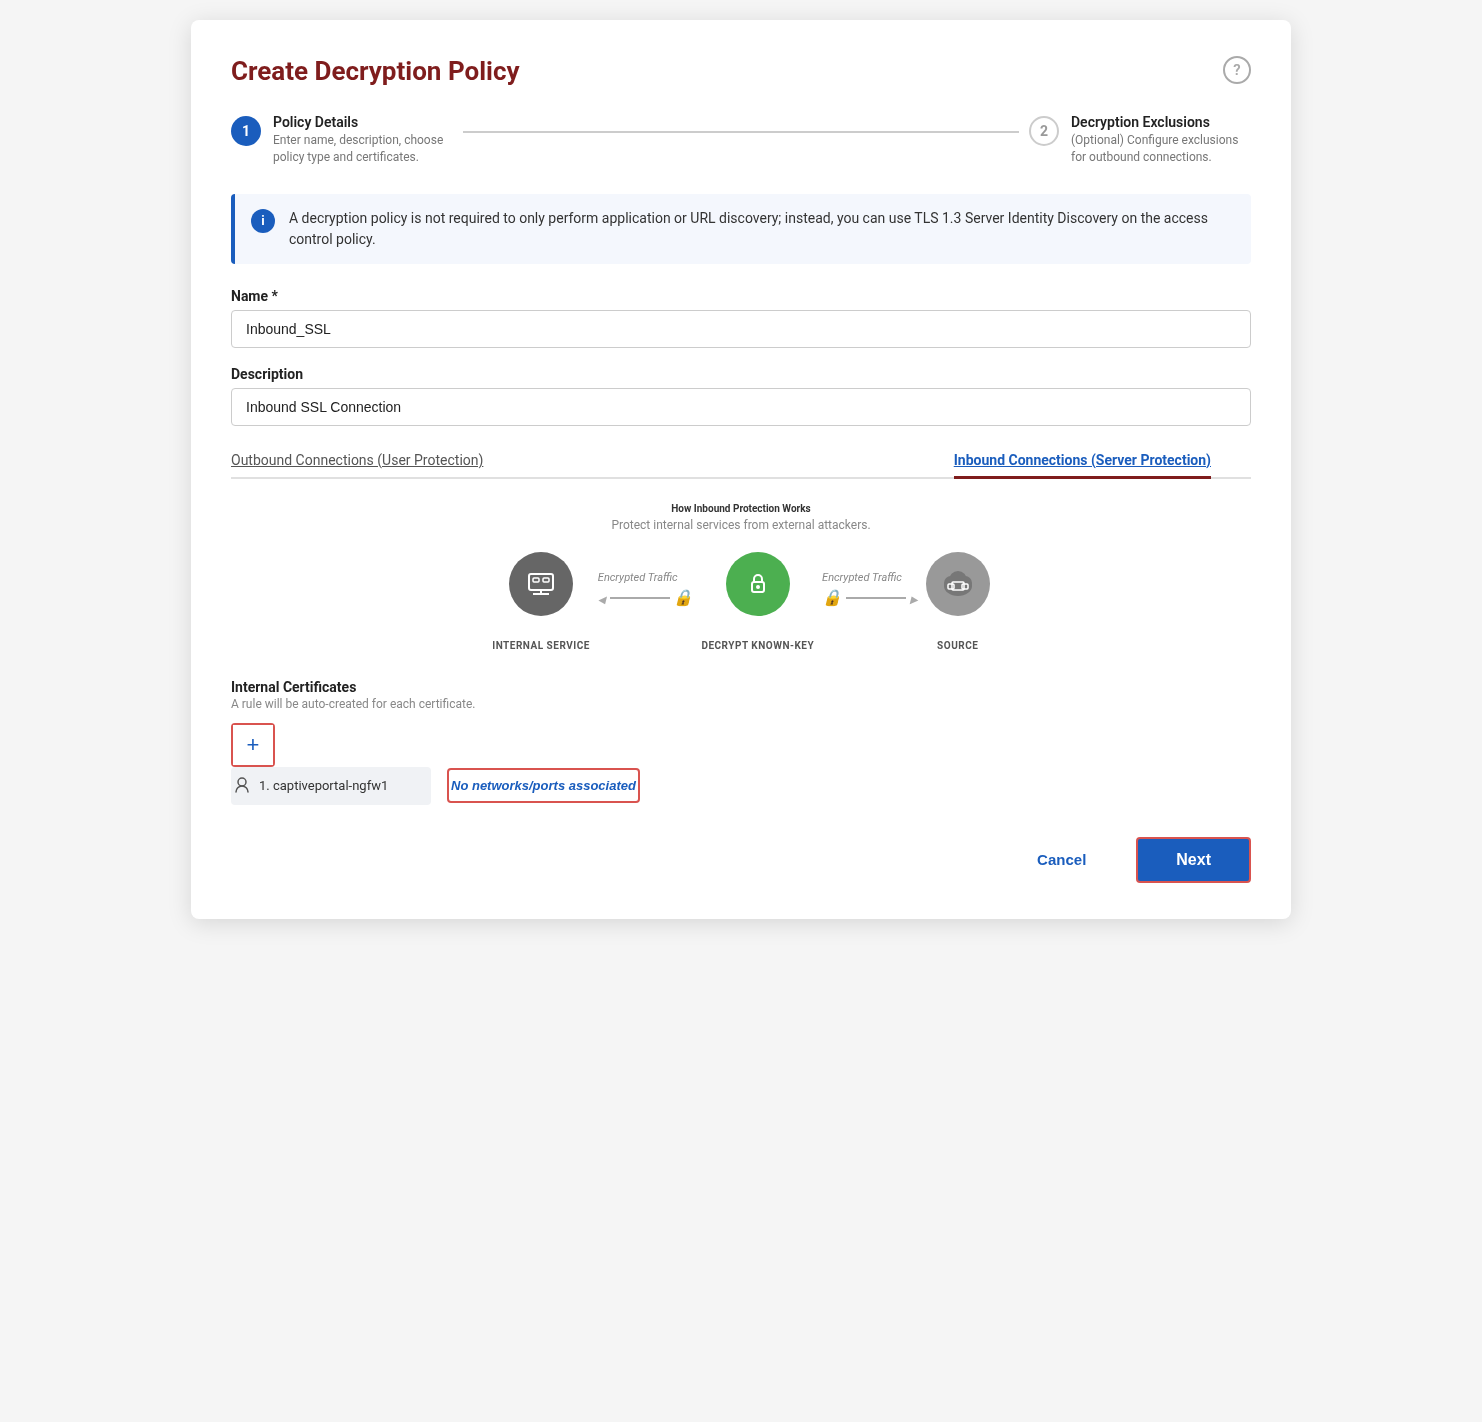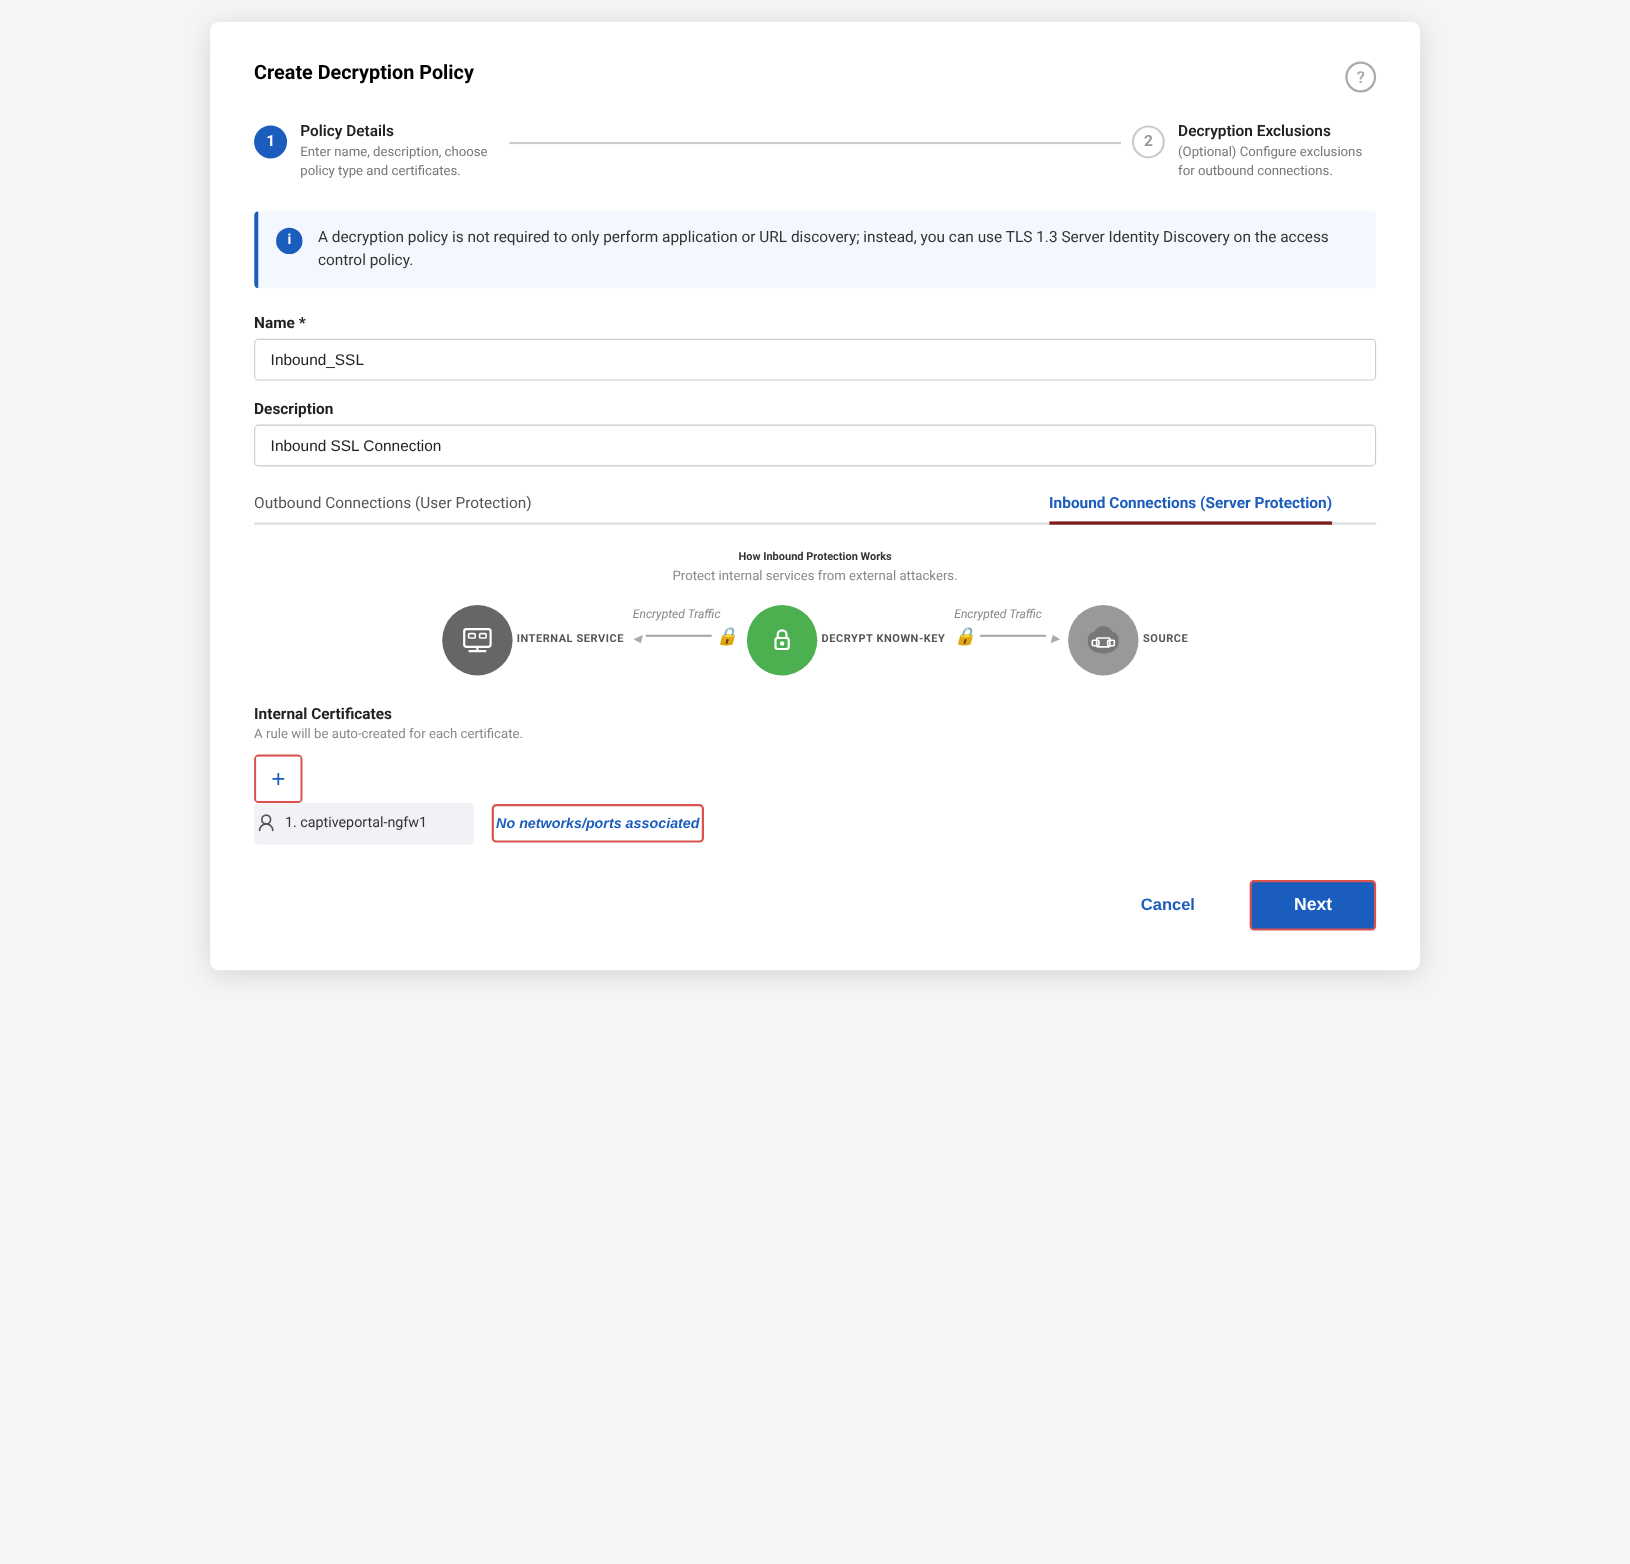--- a/index.html
+++ b/index.html
@@ -20,23 +20,23 @@
       box-shadow: 0 4px 24px rgba(0,0,0,0.13);
       position: relative;
     }
     .modal-header {
       display: flex;
       justify-content: space-between;
       align-items: flex-start;
       margin-bottom: 28px;
     }
     .modal-title {
-      font-size: 18px;
-      font-weight: 700;
-      color: #000000;
+      font-size: 26px;
+      font-weight: 700;
+      color: #7f1d1d;
     }
     .help-icon {
       width: 28px;
       height: 28px;
       border-radius: 50%;
       border: 2px solid #aaa;
       display: flex;
       align-items: center;
       justify-content: center;
       color: #aaa;
@@ -157,20 +157,21 @@
       margin-bottom: 24px;
     }
     .tab-item {
       padding: 8px 0;
       font-size: 14px;
       cursor: pointer;
       color: #555;
       margin-right: 40px;
       border-bottom: 3px solid transparent;
       margin-bottom: -2px;
+      text-decoration: underline;
     }
     .tab-item.active {
       color: #1a5dbd;
       font-weight: 700;
       border-bottom: 3px solid #7f1d1d;
     }
     .tab-spacer { flex: 1; }
     
     .diagram-section {
       display: flex;
@@ -191,23 +192,23 @@
     }
     .diagram-flow {
       display: flex;
       align-items: center;
       gap: 0;
       width: 100%;
       justify-content: center;
     }
     .diagram-node {
       display: flex;
-      flex-direction: row;
-      align-items: center;
-      gap: 4px;
+      flex-direction: column;
+      align-items: center;
+      gap: 24px;
     }
     .node-circle {
       width: 64px;
       height: 64px;
       border-radius: 50%;
       display: flex;
       align-items: center;
       justify-content: center;
       font-size: 26px;
     }

